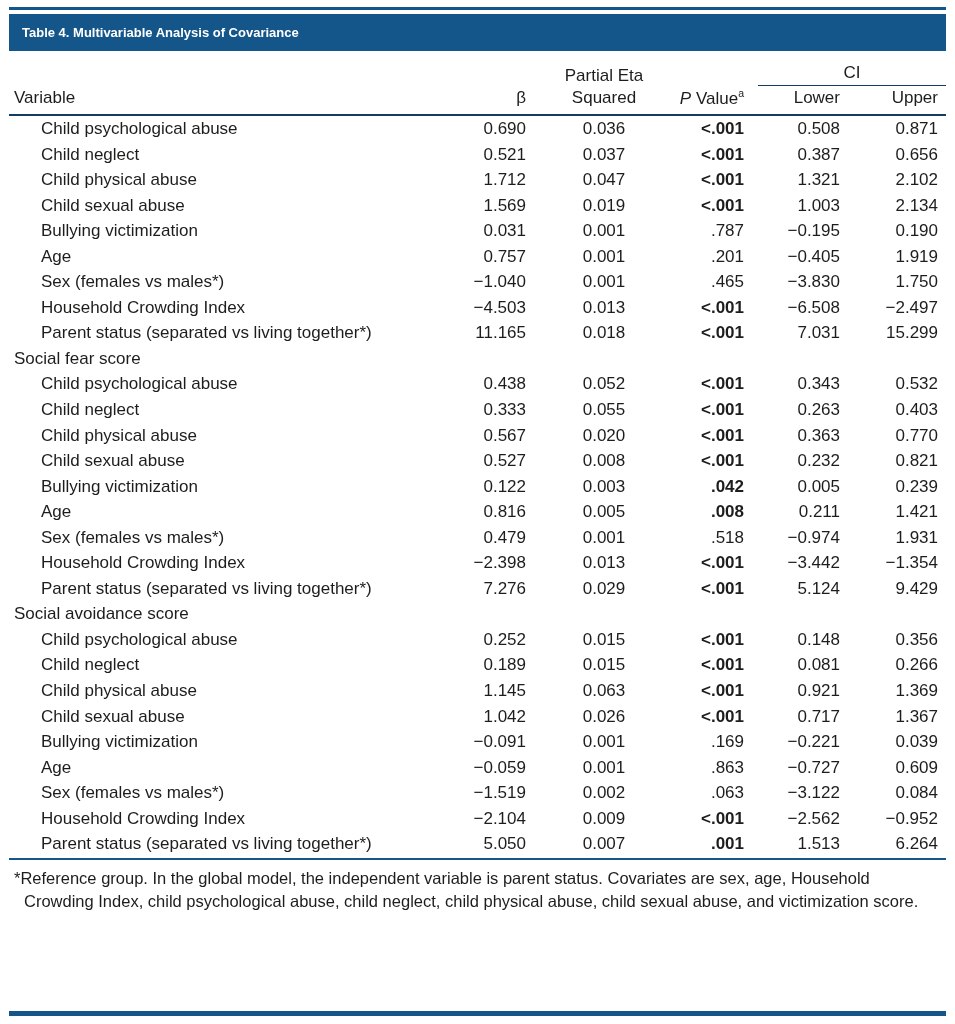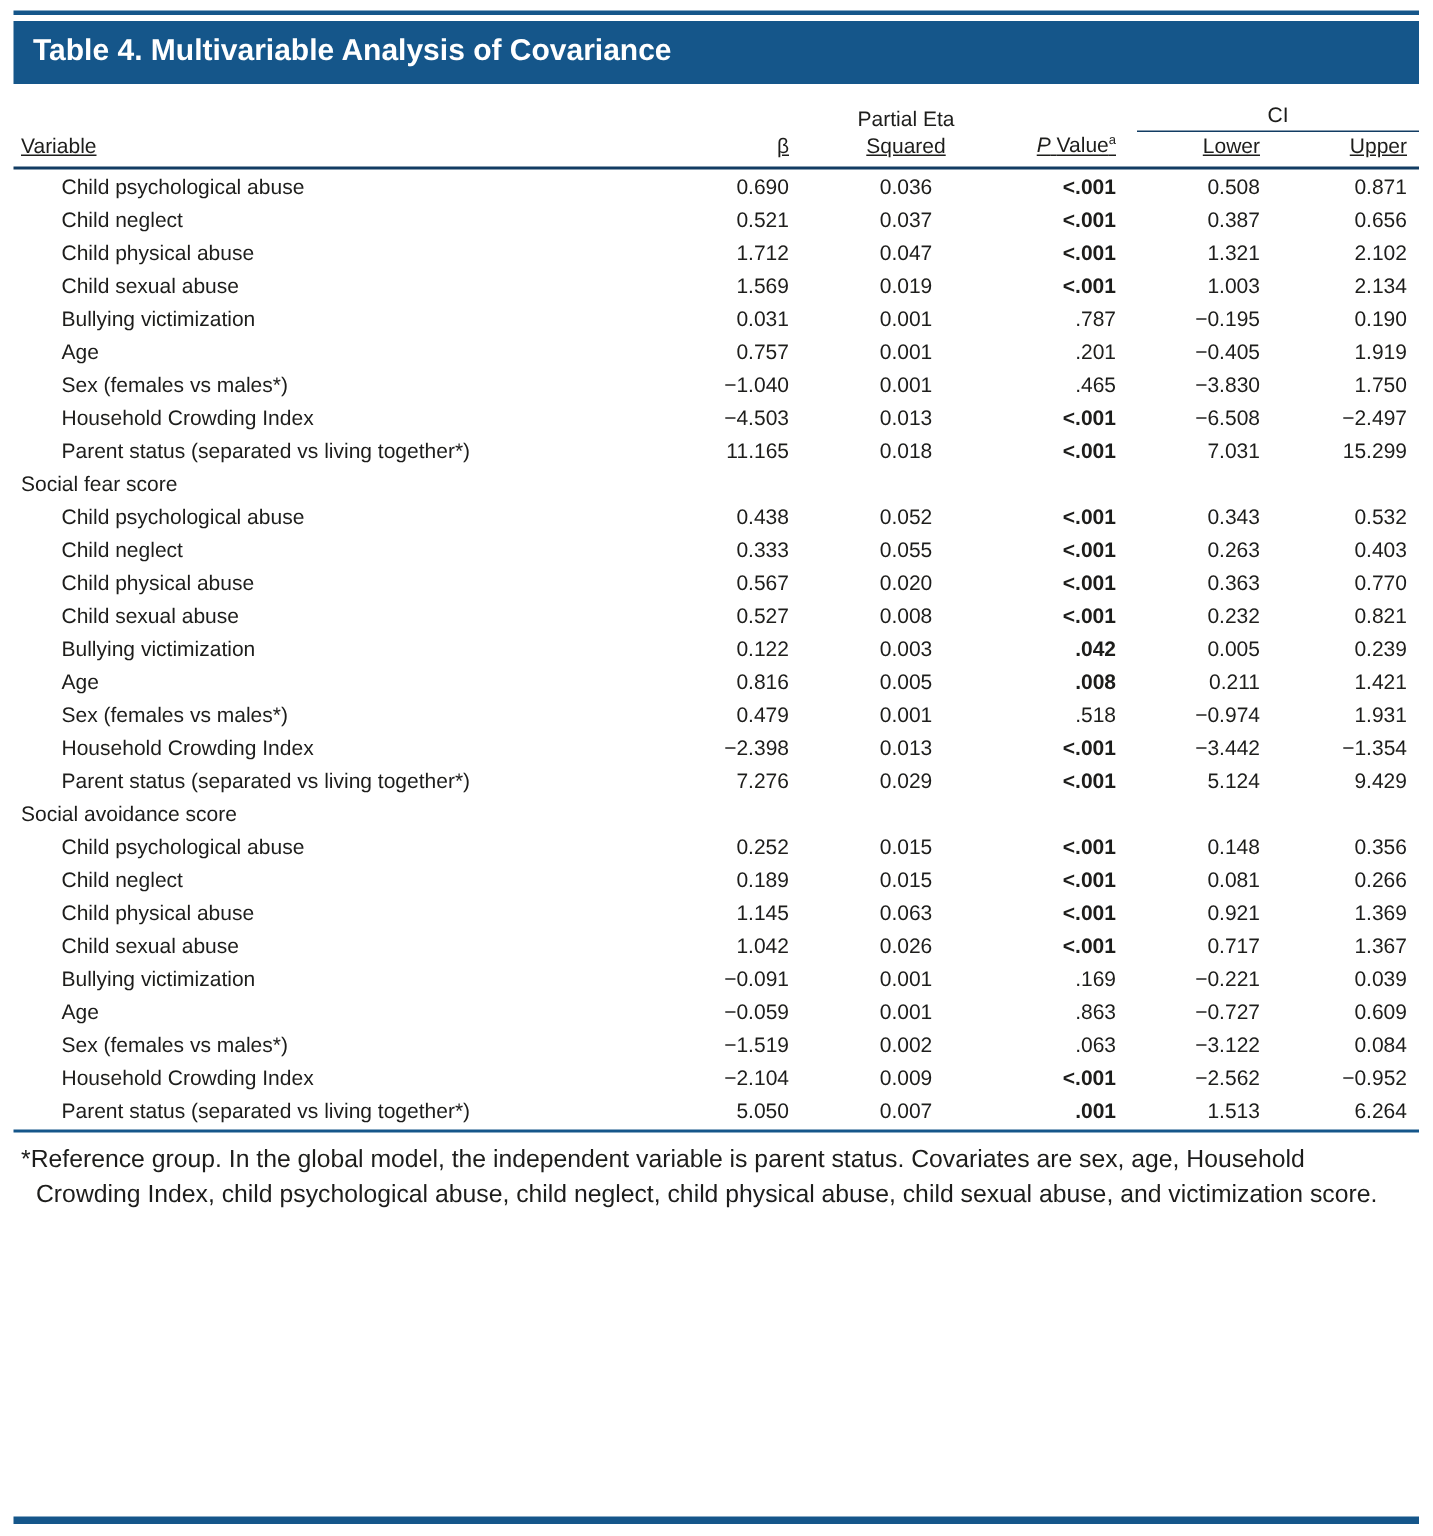--- a/index.html
+++ b/index.html
@@ -10,44 +10,43 @@
     font-family: "Liberation Sans", sans-serif;
     color: var(--text, #1d1d1b);
     padding: 7px 9px 0 9px;
   }
   .top-rule { height: 3px; background: var(--rule, #15568A); margin-bottom: 4px; }
   .title-bar {
     background: var(--header_bar, #15568A);
     color: #ffffff;
     padding: 9px 13px 10px 13px;
   }
-  .title-text { font-weight: bold; font-size: 20px; }
+  .title-text { font-weight: bold; font-size: 13px; }
 
   table.anal-table {
     width: 100%; border-collapse: collapse;
-    font-size: 14px; line-height: 1.18; margin-top: 2px;
+    font-size: 17px; line-height: 1.18; margin-top: 2px;
     table-layout: fixed;
   }
   col.col-var   { width: auto; }
   col.col-beta  { width: 84px; }
   col.col-eta   { width: 112px; }
   col.col-p     { width: 98px; }
   col.col-lower { width: 94px; }
   col.col-upper { width: 94px; }
 
   thead th { font-weight: normal; vertical-align: bottom; }
   .head-row-1 th { padding: 10px 0 0 0; }
   .head-row-1 th.ci-head {
     border-bottom: 1.5px solid var(--rule_dark, #123C63);
     padding-bottom: 2px;
   }
   .head-row-2 th {
     border-bottom: 2px solid var(--rule_dark, #123C63);
     padding: 1px 0 6px 0;
-    text-decoration: underline;
   }
   th.left { text-align: left; padding-left: 5px !important; }
   .num { text-align: right; }
   .center { text-align: center; }
   sup { font-size: 0.62em; }
   i { font-style: italic; }
 
   tbody td { padding: 2.75px 0; }
   td.section-label { text-align: left; padding-left: 5px; }
   td.var-cell { text-align: left; padding-left: 32px; }

